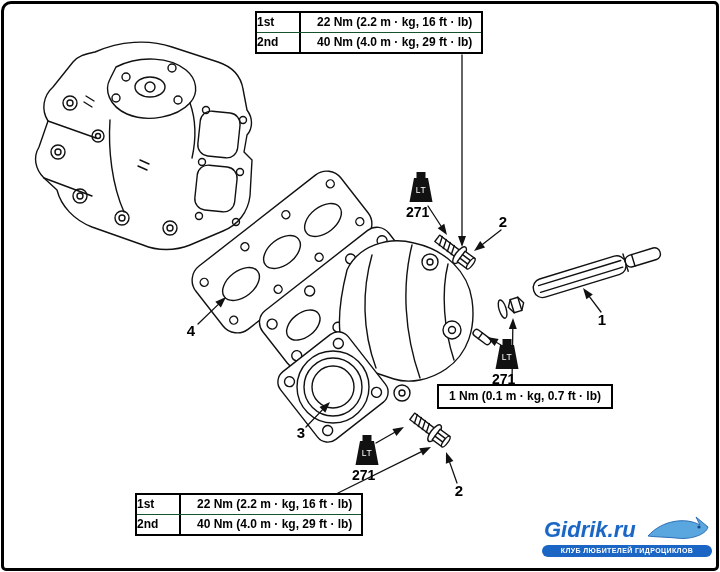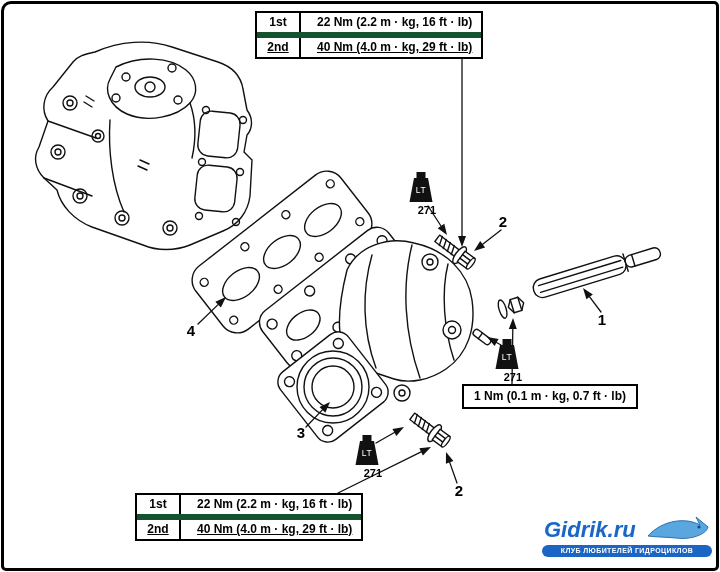--- a/index.html
+++ b/index.html
@@ -3,28 +3,28 @@
 <meta charset="utf-8">
 <style>
   * { margin:0; padding:0; box-sizing:border-box; }
   html,body { background:#ffffff; font-family:"Liberation Sans", sans-serif; }
   .page { position:relative; width:720px; height:572px; background:#fff; overflow:hidden; }
   .frame { position:absolute; inset:1px; border:3px solid #000; border-radius:10px 5px 5px 5px; pointer-events:none; }
   svg.art { position:absolute; left:0; top:0; width:720px; height:572px; }
 
   .torque-table { position:absolute; display:inline-flex; flex-direction:column; border:2px solid #000; background:#fff; font-weight:bold; font-size:12px; line-height:17px; }
   .trow { display:flex; }
-  .trow + .trow { border-top:6px solid #14532d;text-decoration:underline; }
-  .tstep { width:44px; border-right:2px solid #000; text-align:center; padding:1px 0; }
+  .trow + .trow { border-top:1px solid #14532d; }
+  .tstep { width:44px; border-right:2px solid #000; padding:1px 0; }
   .tspec { padding:1px 9px 1px 16px; white-space:nowrap; }
 
   .inline-spec { position:absolute; border:2px solid #000; background:#fff; font-weight:bold; font-size:12px; line-height:17px; padding:2px 10px; white-space:nowrap; }
 
   .plabel { position:absolute; width:14px; text-align:center; font-weight:bold; font-size:15px; color:#000; }
-  .sealant-num { position:absolute; width:30px; text-align:right; font-weight:bold; font-size:11px; color:#000; }
+  .sealant-num { position:absolute; width:30px; text-align:left; font-weight:bold; font-size:14px; color:#000; }
   .lt-code { position:absolute; width:30px; text-align:center; font-weight:normal; font-size:8.5px; letter-spacing:.5px; color:#fff; }
 
   .watermark { position:absolute; left:542px; top:516px; width:172px; height:46px; }
   .wm-title { position:absolute; left:2px; top:1px; font-style:italic; font-weight:bold; font-size:22px; color:#1b66c4; text-shadow:0 0 2px #dcedff; }
   .wm-banner { position:absolute; left:0; top:29px; width:170px; height:12px; background:#1b66c4; border-radius:6px; color:#fff; font-weight:bold; font-size:7px; line-height:12px; text-align:center; letter-spacing:.4px; }
   .wm-fish { position:absolute; right:0; top:-2px; }
 </style>
 </head>
 <body>
 
@@ -249,21 +249,21 @@
     <div class="trow">
       <div class="tstep">1st</div>
       <div class="tspec">22 Nm (2.2 m · kg, 16 ft · lb)</div>
     </div>
     <div class="trow">
       <div class="tstep">2nd</div>
       <div class="tspec">40 Nm (4.0 m · kg, 29 ft · lb)</div>
     </div>
   </div>
 
-  <div class="inline-spec" style="left:437px; top:384px;margin-left:25px;">1 Nm (0.1 m · kg, 0.7 ft · lb)</div>
+  <div class="inline-spec" style="left:437px; top:384px;">1 Nm (0.1 m · kg, 0.7 ft · lb)</div>
 
   <div class="plabel" style="left:595px; top:311px;">1</div>
   <div class="plabel" style="left:496px; top:213px;">2</div>
   <div class="plabel" style="left:452px; top:482px;">2</div>
   <div class="plabel" style="left:294px; top:424px;">3</div>
   <div class="plabel" style="left:184px; top:322px;">4</div>
 
   <div class="lt-code" style="left:406px; top:185px;">LT</div>
   <div class="lt-code" style="left:492px; top:352px;">LT</div>
   <div class="lt-code" style="left:352px; top:448px;">LT</div>

